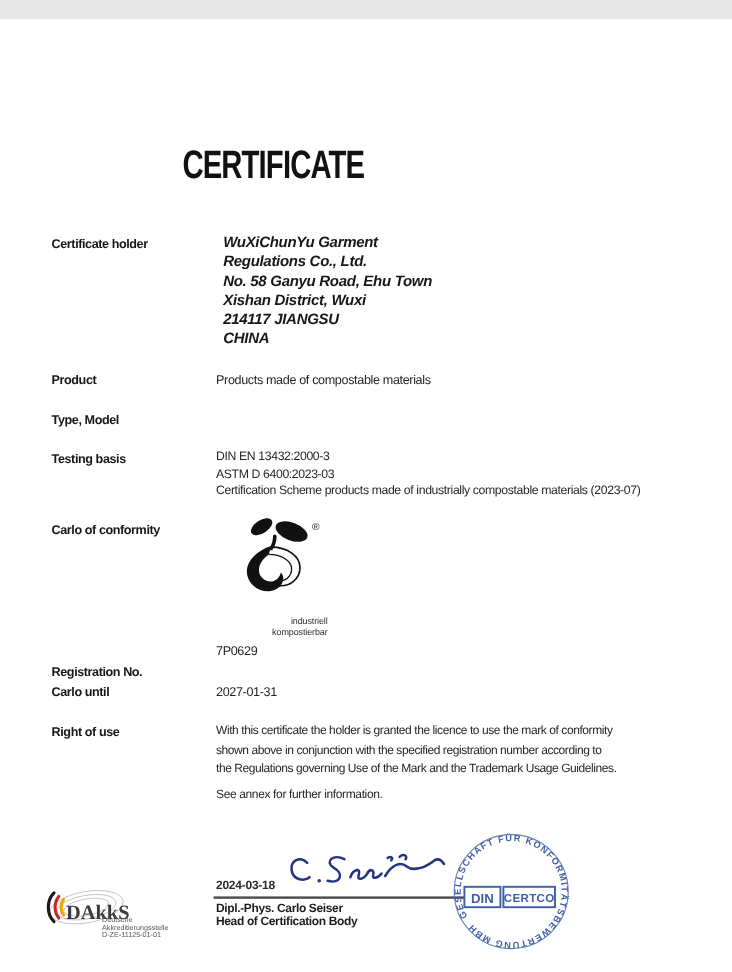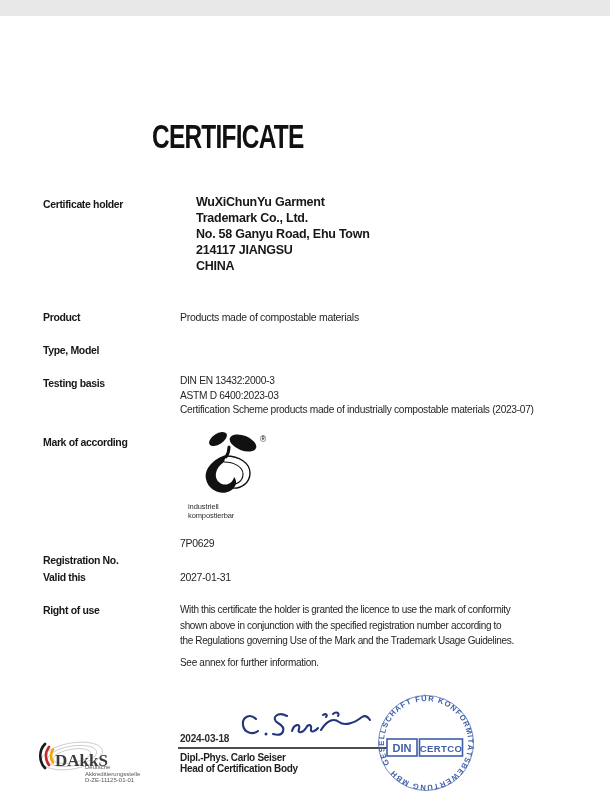--- a/index.html
+++ b/index.html
@@ -7,82 +7,83 @@
     position:relative;width:610px;height:810px;margin:16px auto;background:#ffffff;
     font-family:"Liberation Sans",sans-serif;color:#1b1b1b;overflow:hidden;
   }
   .abs{position:absolute;}
   .title{
     left:152px;top:102px;font-size:33px;font-weight:bold;letter-spacing:-1px;
     transform:scaleX(.74);transform-origin:left top;white-space:nowrap;color:#111;
   }
   .lbl{left:43px;font-weight:bold;font-size:10.5px;letter-spacing:-0.35px;white-space:nowrap;color:#171717;text-align:center;}
   .val{left:180px;font-size:10.5px;letter-spacing:-0.3px;white-space:nowrap;color:#262626;text-align:center;}
-  .holder{left:196px;top:179px;font-size:12.5px;font-weight:bold;line-height:15.9px;letter-spacing:-0.25px;white-space:nowrap;color:#171717;}
+  .holder{left:186px;top:179px;font-size:12.5px;font-weight:bold;line-height:15.9px;letter-spacing:-0.25px;white-space:nowrap;color:#171717;font-style:italic;}
   .testing{left:180px;top:358px;font-size:10.2px;line-height:14.7px;letter-spacing:-0.3px;white-space:nowrap;color:#262626;}
   .rou{left:180px;top:586px;font-size:10px;line-height:15.6px;letter-spacing:-0.35px;white-space:nowrap;color:#262626;}
   .note{left:180px;top:641px;font-size:10px;letter-spacing:-0.3px;color:#262626;}
   .regsym{left:260px;top:418px;font-size:8.5px;color:#111;}
-  .cap{left:188px;top:487px;width:85px;text-align:left;font-size:7.5px;line-height:8.8px;letter-spacing:-0.1px;color:#2e2e2e;}
+  .cap{left:188px;top:498px;width:85px;text-align:right;font-size:7.5px;line-height:8.8px;letter-spacing:-0.1px;color:#2e2e2e;}
   .date{left:180px;top:717px;font-size:10px;font-weight:600;letter-spacing:-0.2px;color:#2b2b2b;}
   .sigline{left:178px;top:731px;width:211px;height:2px;background:#4c4c4c;z-index:1;}
   .signer{left:180px;font-size:10px;font-weight:bold;letter-spacing:-0.3px;color:#1d1d1d;white-space:nowrap;}
   .seedling{left:198px;top:414px;width:68px;height:68px;}
   .sigsvg{left:235px;top:691px;width:150px;height:45px;z-index:3;}
   .stamp{left:368px;top:669px;width:118px;height:118px;z-index:2;}
   .dakks{left:28px;top:714px;width:115px;height:60px;}
   .dakks-sub{left:85px;top:748px;font-size:6px;line-height:6.6px;letter-spacing:0;color:#57575a;white-space:nowrap;}
 </style>
 </head>
 <body>
 
 <div class="page">
 
   <div class="abs title">CERTIFICATE</div>
 
   <div class="abs lbl" style="top:182px">Certificate holder</div>
   <div class="abs holder">
     <div>WuXiChunYu Garment</div>
-    <div>Trademark Co., Ltd.</div>
+    <div>Regulations Co., Ltd.</div>
     <div>No. 58 Ganyu Road, Ehu Town</div>
+    <div>Xishan District, Wuxi</div>
     <div>214117 JIANGSU</div>
     <div>CHINA</div>
   </div>
 
   <div class="abs lbl" style="top:295px">Product</div>
   <div class="abs val" style="top:295px">Products made of compostable materials</div>
 
   <div class="abs lbl" style="top:328px">Type, Model</div>
 
   <div class="abs lbl" style="top:361px">Testing basis</div>
   <div class="abs testing">
     <div>DIN EN 13432:2000-3</div>
     <div>ASTM D 6400:2023-03</div>
     <div>Certification Scheme products made of industrially compostable materials (2023-07)</div>
   </div>
 
-  <div class="abs lbl" style="top:420px">Mark of according</div>
+  <div class="abs lbl" style="top:420px">Carlo of conformity</div>
   <svg class="abs seedling" viewBox="0 0 68 68" aria-hidden="true">
     <ellipse cx="20" cy="9" rx="10" ry="5.4" transform="rotate(-33 20 9)" fill="#111"></ellipse>
     <ellipse cx="45" cy="13" rx="14" ry="7.4" transform="rotate(21 45 13)" fill="#111"></ellipse>
     <path d="M 31,17 C 31,21 30,24 28,27" fill="none" stroke="#111" stroke-width="3" stroke-linecap="round"></path>
     <path d="M 28,26 C 41,26 52,33 52,43 C 52,53 43,59 34,58" fill="none" stroke="#111" stroke-width="1.4"></path>
     <path d="M 26,32 C 36,32 45,37 45,44 C 45,51 39,55 33,54" fill="none" stroke="#111" stroke-width="1.1"></path>
     <path d="M 28,25 C 15,29 6,39 8,49 C 10,60 23,66 32,61 C 38,58 40,51 36,47 C 35,53 28,57 22,53 C 15,48 17,38 26,32 Z" fill="#111"></path>
   </svg>
   <div class="abs regsym">®</div>
   <div class="abs cap">
     <div>industriell</div>
     <div>kompostierbar</div>
   </div>
 
   <div class="abs lbl" style="top:538px">Registration No.</div>
   <div class="abs val" style="top:521px">7P0629</div>
 
-  <div class="abs lbl" style="top:555px">Valid this</div>
+  <div class="abs lbl" style="top:555px">Carlo until</div>
   <div class="abs val" style="top:555px">2027-01-31</div>
 
   <div class="abs lbl" style="top:588px">Right of use</div>
   <div class="abs rou">
     <div>With this certificate the holder is granted the licence to use the mark of conformity</div>
     <div>shown above in conjunction with the specified registration number according to</div>
     <div>the Regulations governing Use of the Mark and the Trademark Usage Guidelines.</div>
   </div>
   <div class="abs note">See annex for further information.</div>
 

